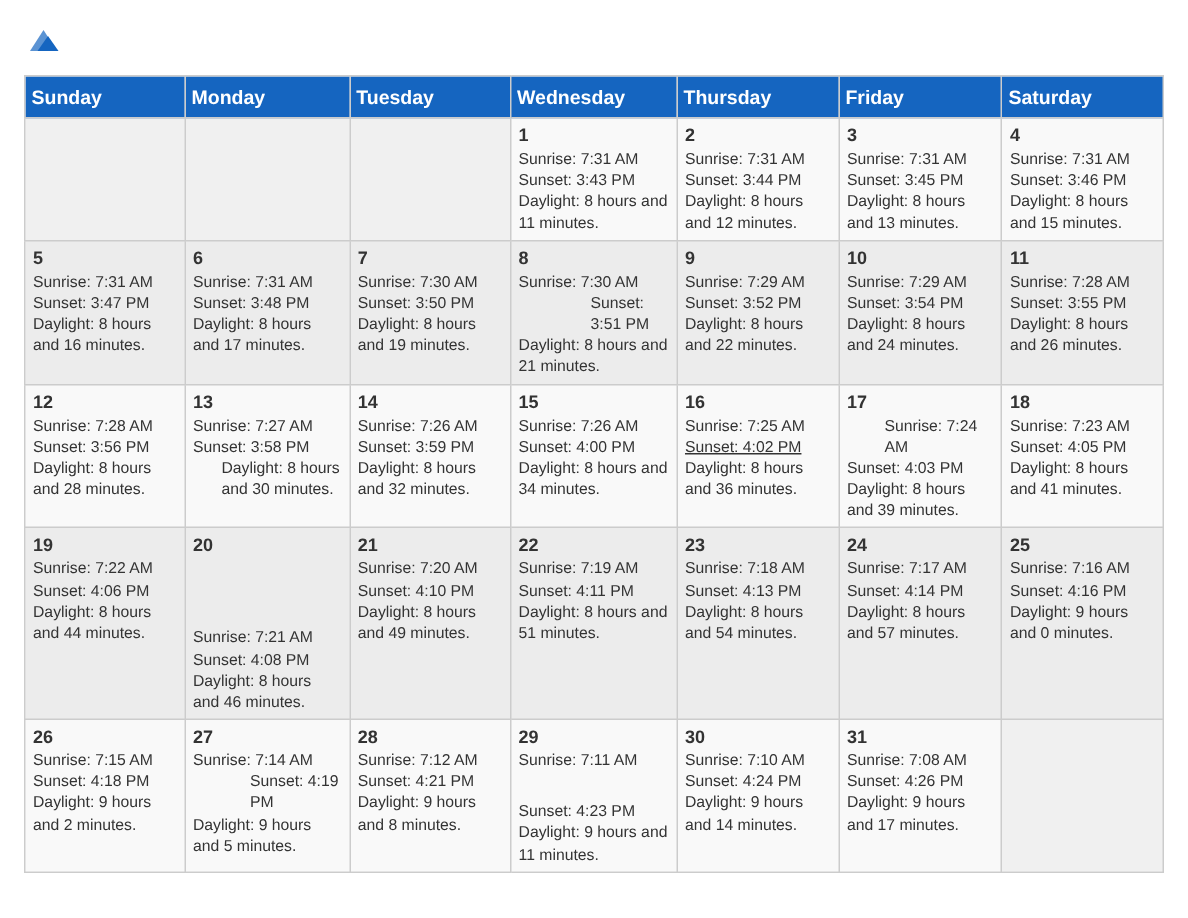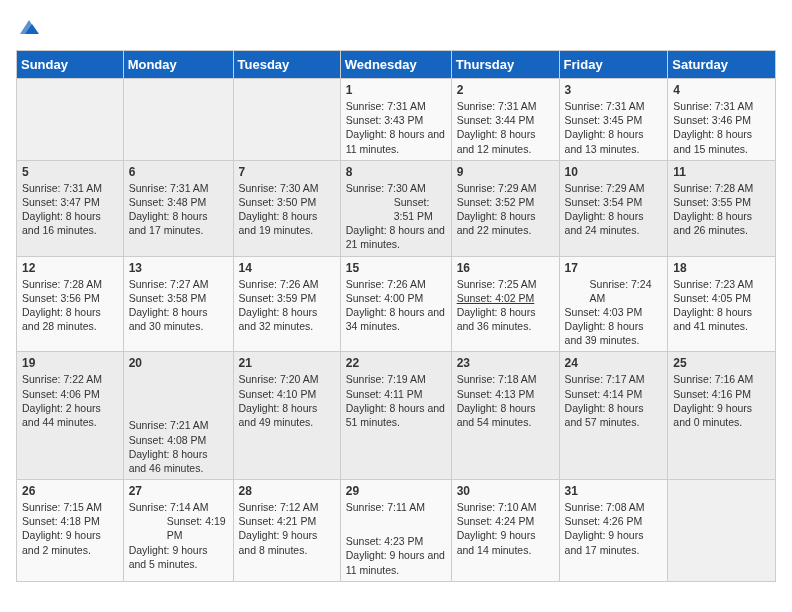--- a/index.html
+++ b/index.html
@@ -200,21 +200,21 @@
         <td>
           <span class="day-num">12</span>
           <div style="line-height: 1.35;">Sunrise: 7:28 AM</div>
           <div style="line-height: 1.35;">Sunset: 3:56 PM</div>
           <div style="line-height: 1.35;">Daylight: 8 hours and 28 minutes.</div>
         </td>
         <td>
           <span class="day-num">13</span>
           <div style="line-height: 1.35;">Sunrise: 7:27 AM</div>
           <div style="line-height: 1.35;">Sunset: 3:58 PM</div>
-          <div style="line-height: 1.35;">Daylight: 8 hours and 30 minutes.</div>
+          <div style="line-height: 1.35; margin-left: 19px;">Daylight: 8 hours and 30 minutes.</div>
         </td>
         <td>
           <span class="day-num">14</span>
           <div style="line-height: 1.35;">Sunrise: 7:26 AM</div>
           <div style="line-height: 1.35;">Sunset: 3:59 PM</div>
           <div style="line-height: 1.35;">Daylight: 8 hours and 32 minutes.</div>
         </td>
         <td>
           <span class="day-num">15</span>
           <div style="line-height: 1.35;">Sunrise: 7:26 AM</div>
@@ -238,21 +238,21 @@
           <div style="line-height: 1.35;">Sunrise: 7:23 AM</div>
           <div style="line-height: 1.35;">Sunset: 4:05 PM</div>
           <div style="line-height: 1.35;">Daylight: 8 hours and 41 minutes.</div>
         </td>
       </tr>
       <tr>
         <td>
           <span class="day-num">19</span>
           <div style="line-height: 1.35;">Sunrise: 7:22 AM</div>
           <div style="line-height: 1.35;">Sunset: 4:06 PM</div>
-          <div style="line-height: 1.35;">Daylight: 2 hours and 44 minutes.</div>
+          <div style="line-height: 1.35;">Daylight: 8 hours and 44 minutes.</div>
         </td>
         <td>
           <span class="day-num">20</span>
           <div style="line-height: 1.35; margin-top: 48px;">Sunrise: 7:21 AM</div>
           <div style="line-height: 1.35;">Sunset: 4:08 PM</div>
           <div style="line-height: 1.35;">Daylight: 8 hours and 46 minutes.</div>
         </td>
         <td>
           <span class="day-num">21</span>
           <div style="line-height: 1.35;">Sunrise: 7:20 AM</div>

